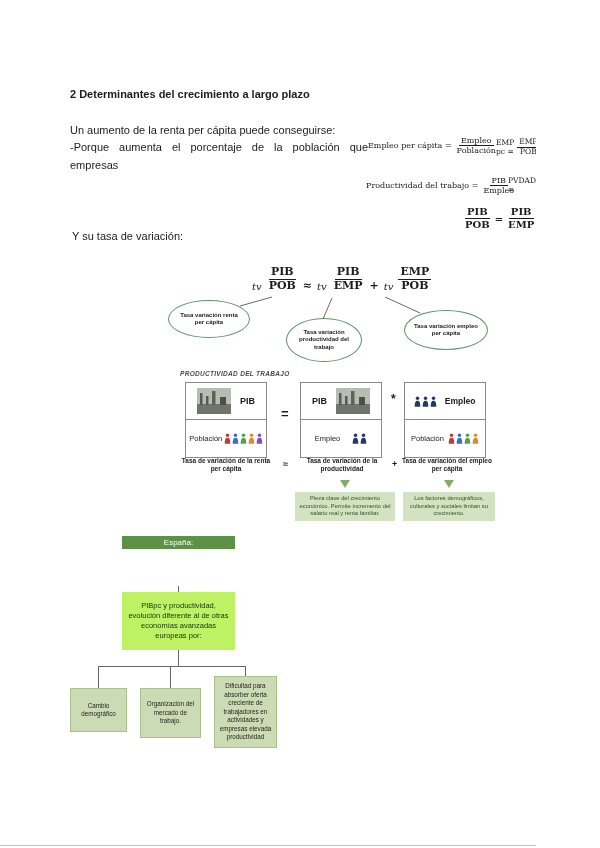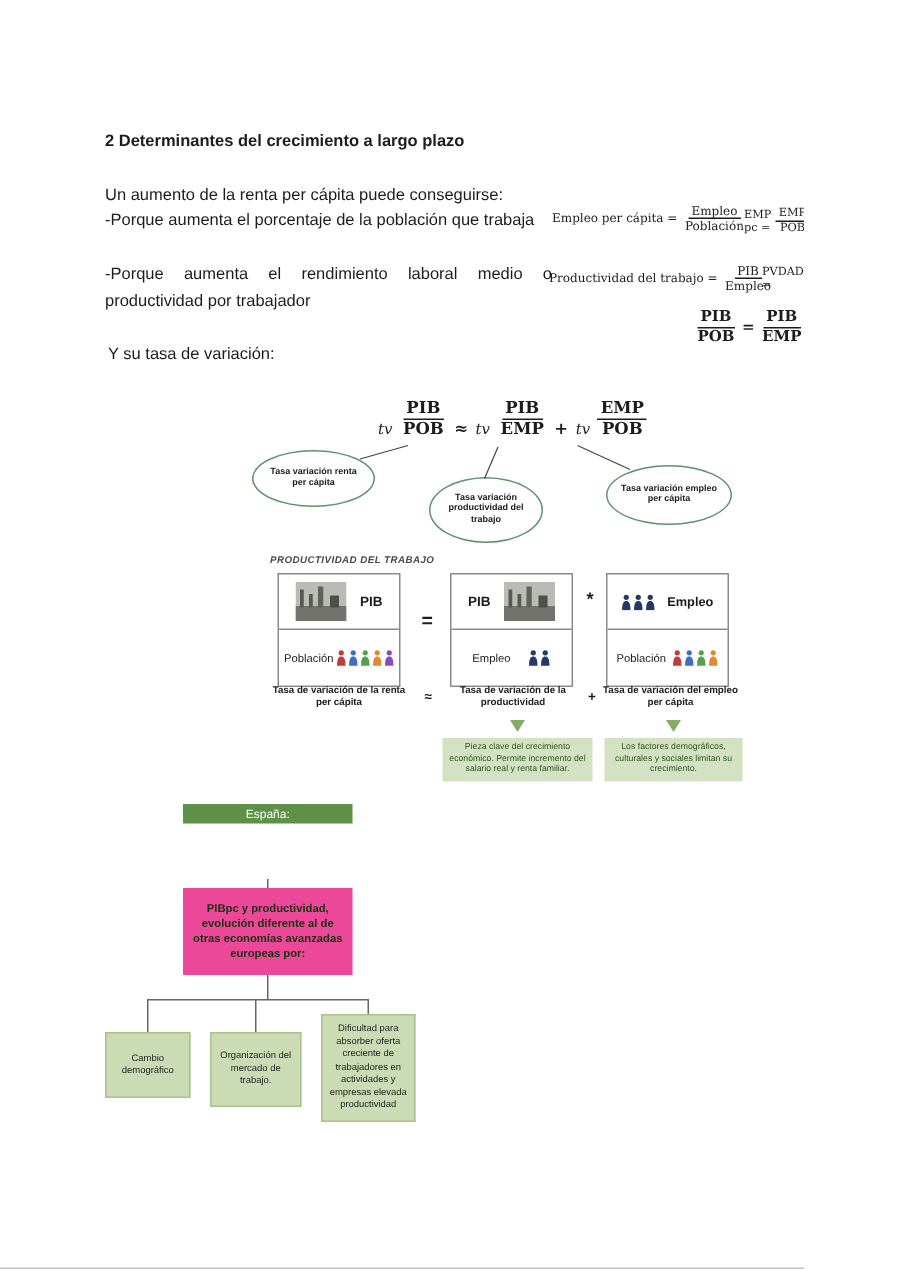--- a/index.html
+++ b/index.html
@@ -74,22 +74,22 @@
 
   .note { position:absolute; top:492px; background:#d3e2c2; color:#2e541d; font-size:5.8px;
     text-align:center; padding:3px 4px; box-sizing:border-box; line-height:1.3; }
   .note1 { left:295px; width:100px; }
   .note2 { left:403px; width:92px; }
 
   
   .fc-box1 { position:absolute; left:122px; top:536px; width:113px; text-align:center; font-weight:normal; color:#fff; }
   .fc-box1 .hdr  { background:#5d9145; font-size:8px; padding:2px 0; }
   .fc-box1 .body { background:#74a55b; font-size:7.5px; padding:3px 5px 5px; line-height:1.3; }
-  .fc-box2 { position:absolute; left:122px; top:592px; width:113px; height:58px; background:#ec4899; color:#17320f;
-    font-weight:bold; font-size:7.5px; text-align:center; display:flex; align-items:center; justify-content:center;
+  .fc-box2 { position:absolute; left:122px; top:592px; width:113px; height:58px; background:#bef264; color:#17320f;
+    font-weight:normal; font-size:7.5px; text-align:center; display:flex; align-items:center; justify-content:center;
     padding:4px 6px; box-sizing:border-box; line-height:1.35; }
   .fc-leaf { position:absolute; background:#cbdcb4; border:0.5px solid #a9c18d; color:#1e1e1e; font-size:6.3px;
     text-align:center; display:flex; align-items:center; justify-content:center; padding:3px; box-sizing:border-box; line-height:1.35; }
   .leaf1 { left:70px;  top:688px; width:57px; height:44px; }
   .leaf2 { left:140px; top:688px; width:61px; height:50px; }
   .leaf3 { left:214px; top:676px; width:63px; height:72px; }
   .fc-line { position:absolute; background:#666666; }
   .v1 { left:178px; top:586px; width:1px; height:6px; }
   .v2 { left:178px; top:650px; width:1px; height:16px; }
   .h1 { left:98px;  top:666px; width:148px; height:1px; }
@@ -99,22 +99,21 @@
 
   .page-edge { position:absolute; left:0; top:845px; width:600px; height:1px; background:#c2c2c2; }
 </style>
 </head>
 <body>
 
 <div class="page">
 
   <div class="title">2 Determinantes del crecimiento a largo plazo</div>
   <div class="para para1">Un aumento de la renta per cápita puede conseguirse:</div>
-  <div class="para bullet1">-Porque aumenta el porcentaje de la población que trabaja</div>
-  <div class="para bullet2">-Porque aumenta el rendimiento laboral medio o productividad por trabajador</div>
+  <div class="para bullet1">-Porque aumenta el porcentaje de la población que empresas</div>
   <div class="para para3">Y su tasa de variación:</div>
 
   <div class="formula f-emp">
     <span>Empleo per cápita =</span>
     <span class="frac">
       <span class="num">Empleo</span>
       <span class="den">Población</span>
     </span>
   </div>
   <div class="formula f-emp-short">

